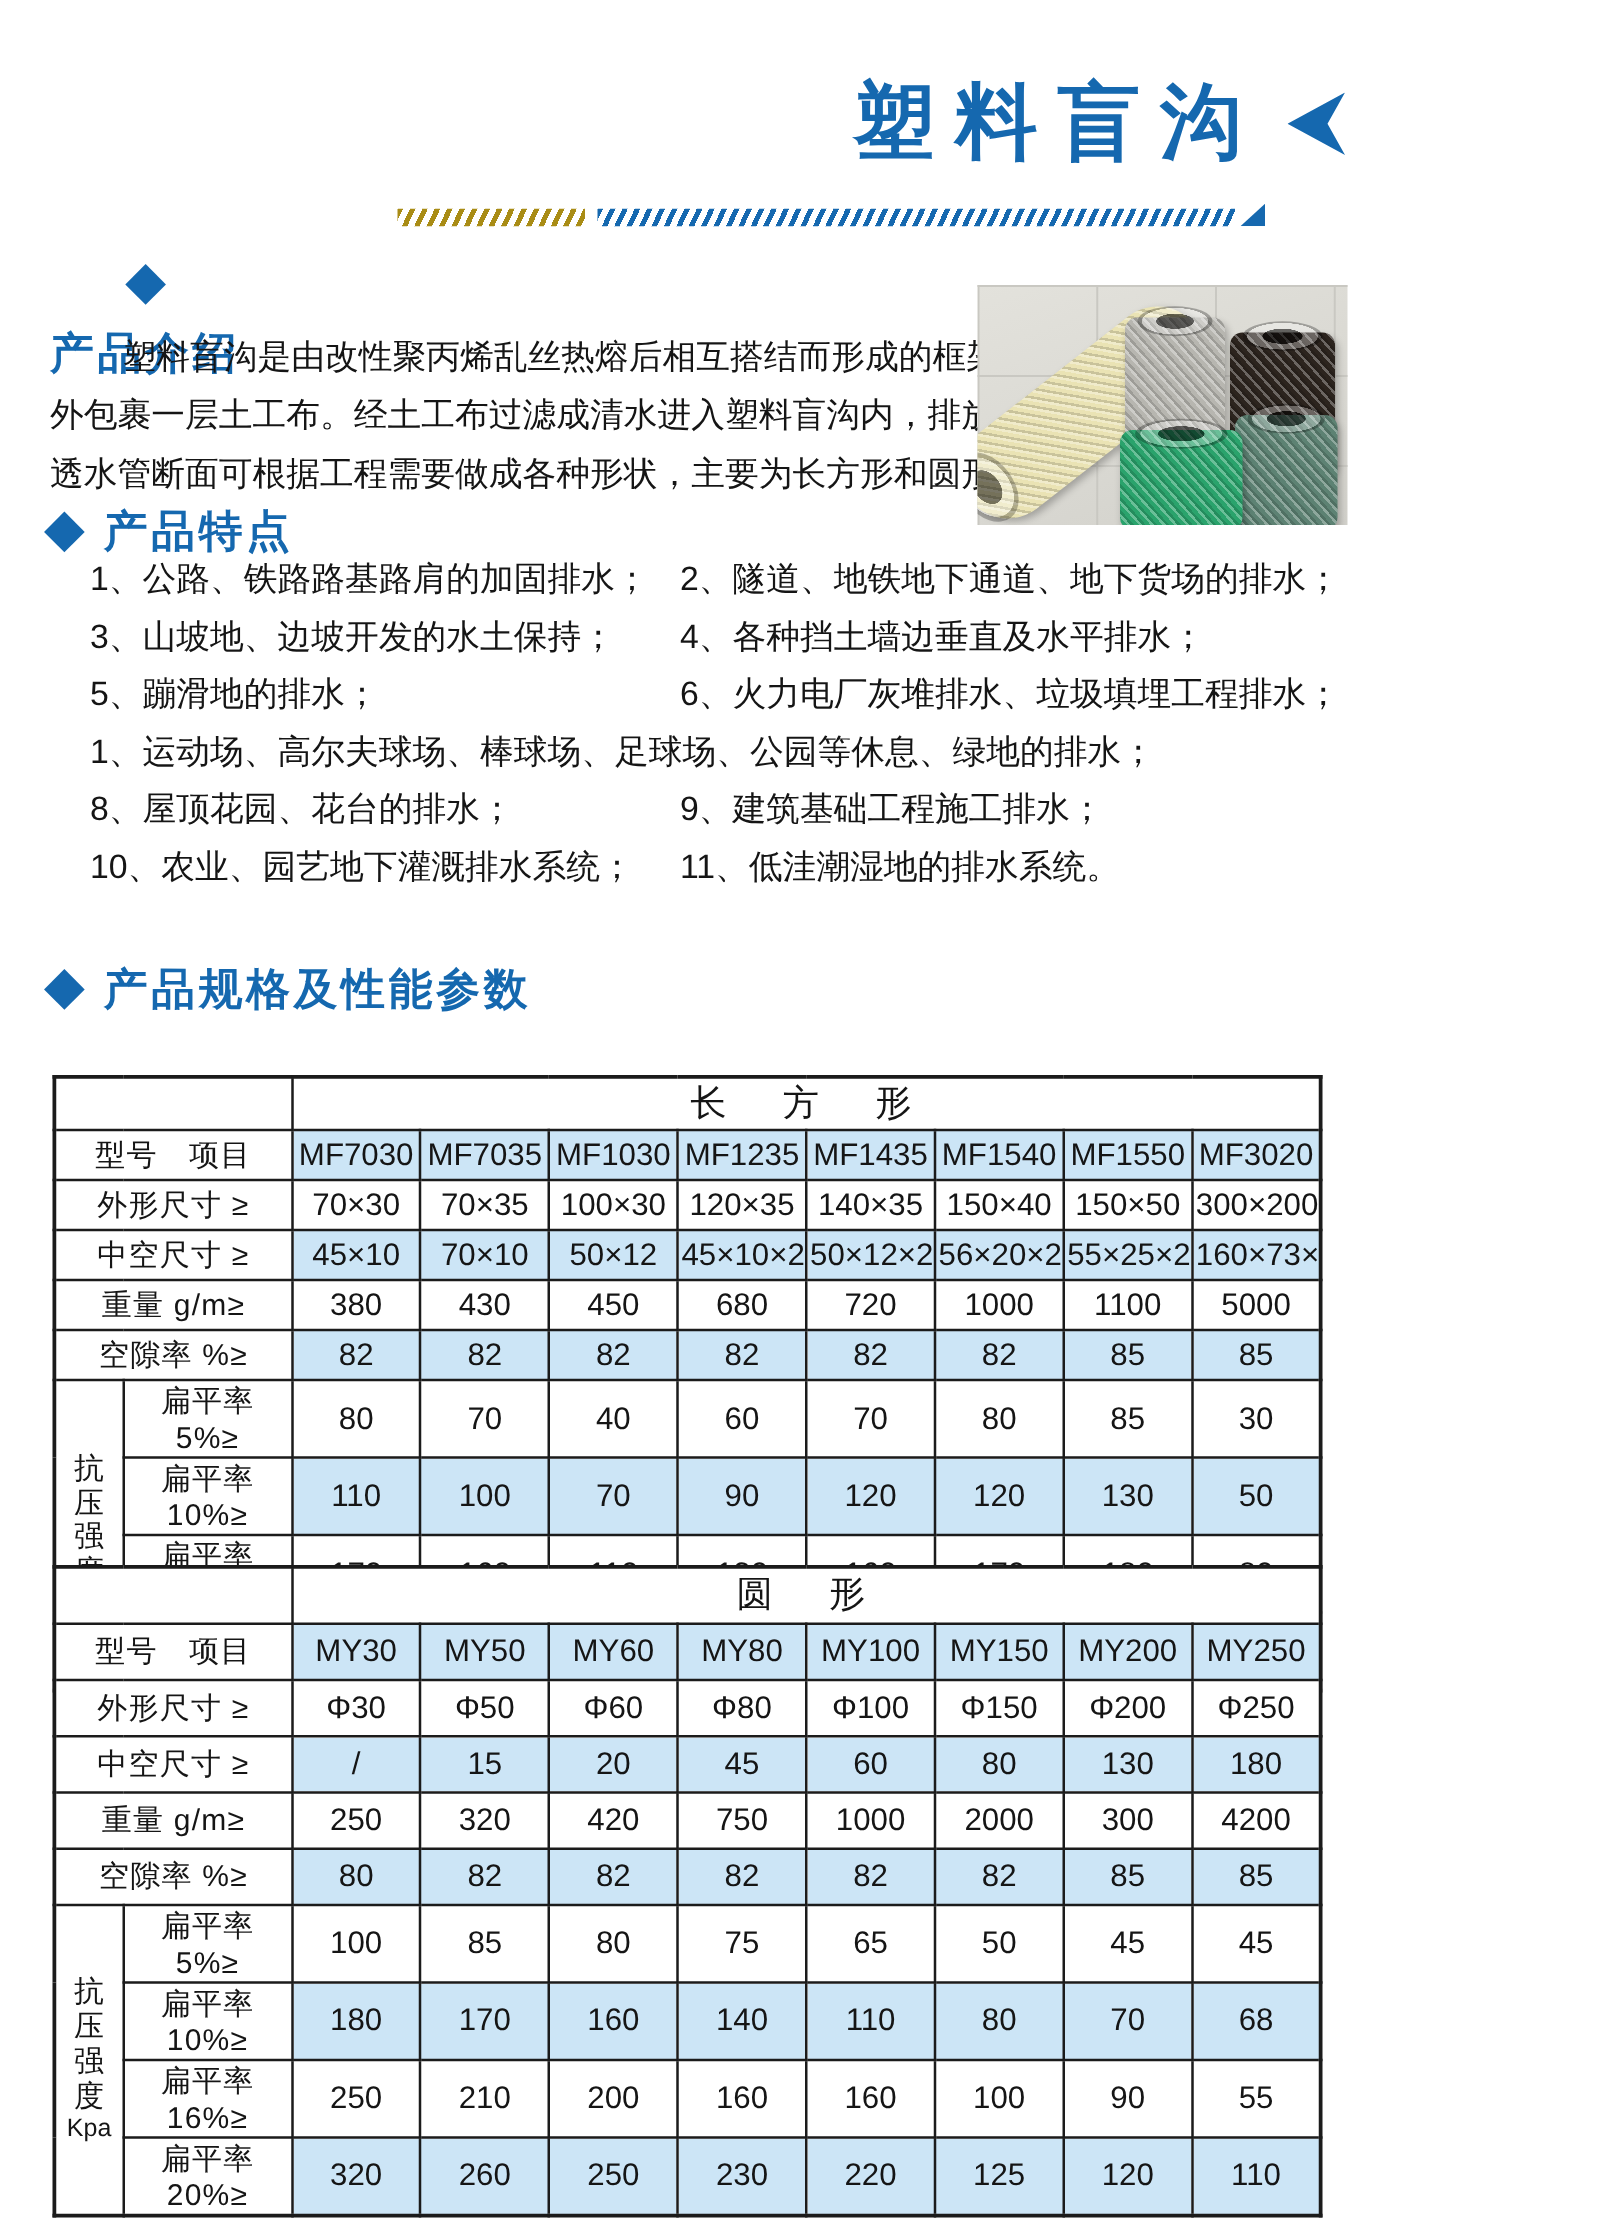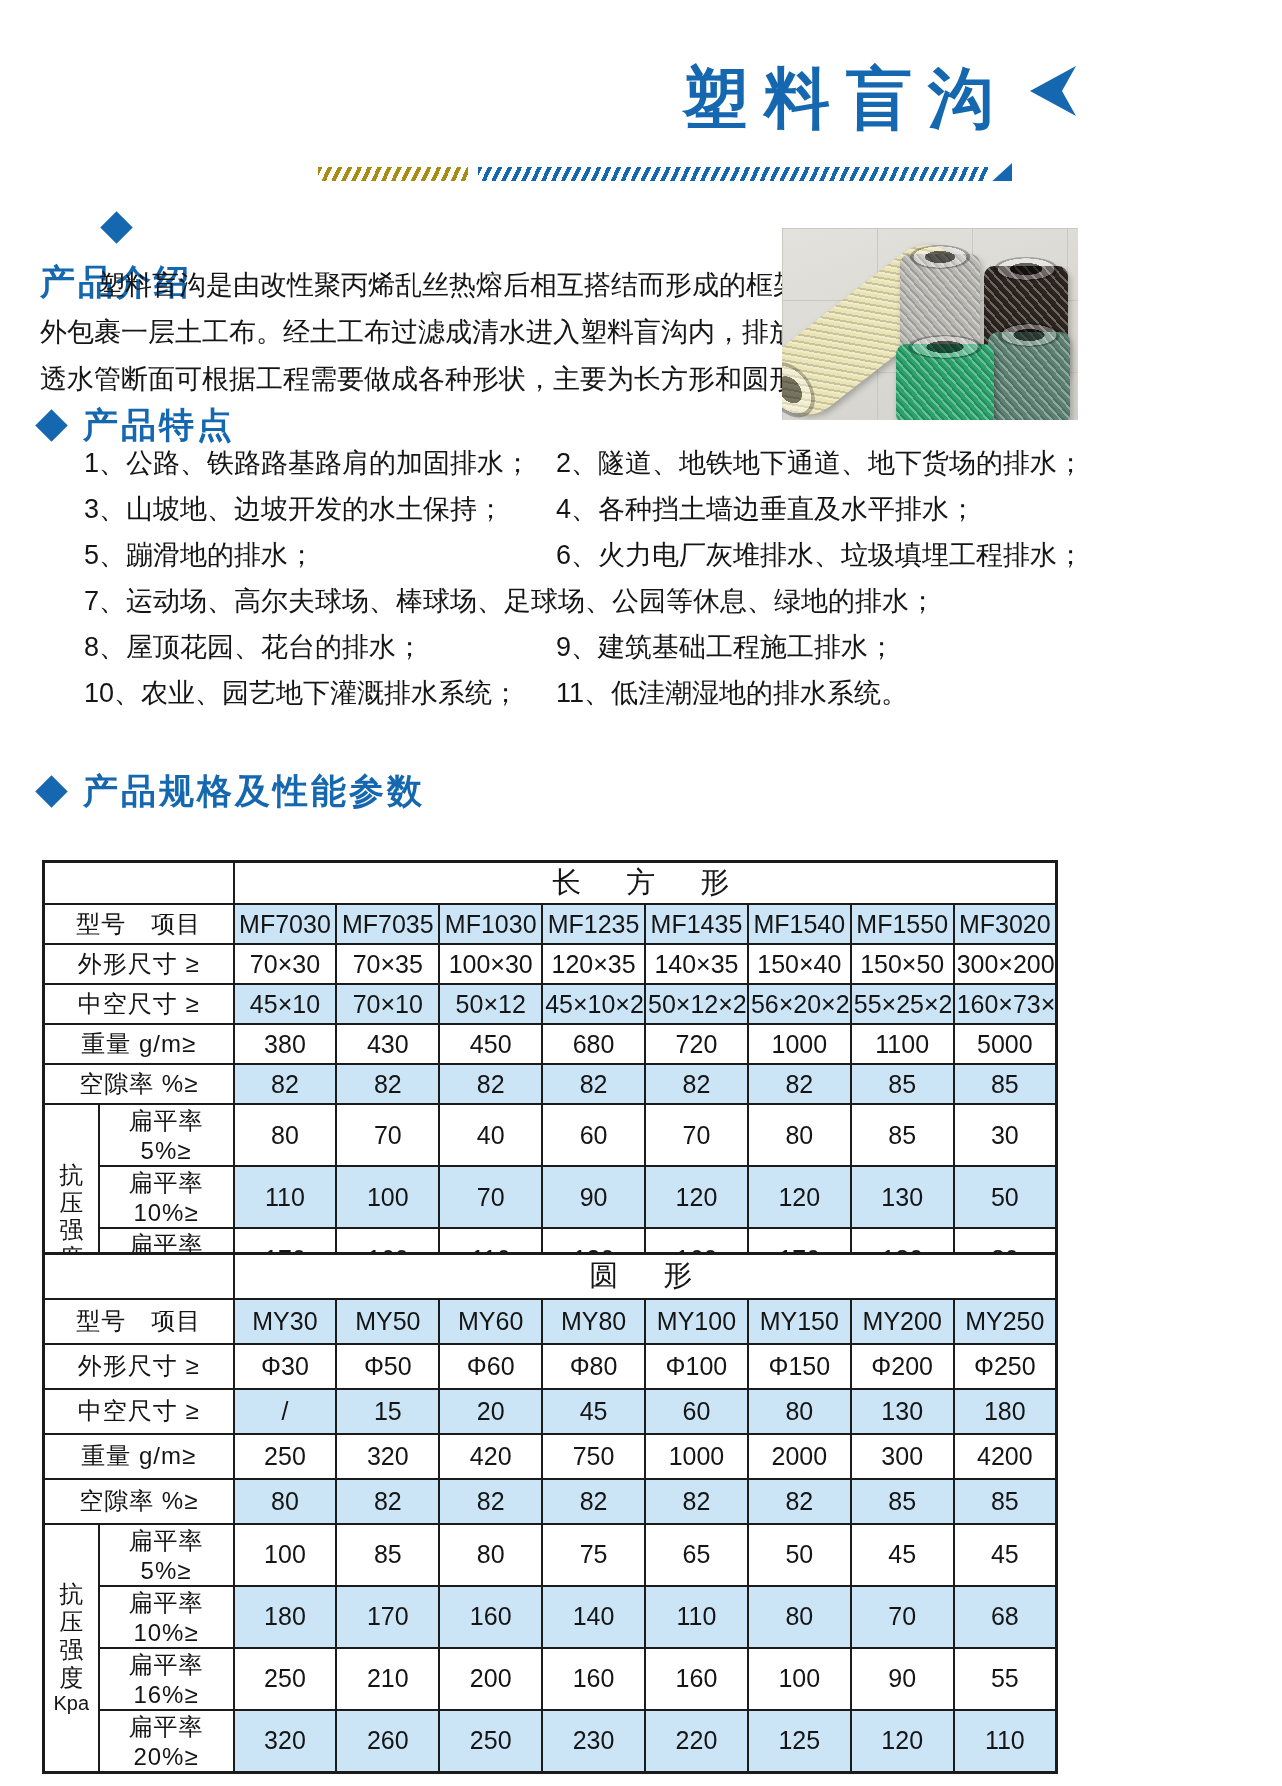--- a/index.html
+++ b/index.html
@@ -9,21 +9,21 @@
     --ink:#151515;
   }
   *{box-sizing:border-box;}
   html,body{margin:0;padding:0;background:#fff;}
   .page{
     position:relative;width:1282px;height:1786px;background:#fff;overflow:hidden;
     font-family:"Liberation Sans","DejaVu Sans",sans-serif;color:var(--ink);
   }
 
   
-  .title-row{position:absolute;top:66px;right:206px;display:flex;gap:20px;}
+  .title-row{position:absolute;top:66px;right:206px;display:flex;align-items:center;gap:20px;}
   .page-title{
     font-family:"Liberation Serif","DejaVu Serif",serif;
     font-size:66px;font-weight:bold;color:var(--blue);letter-spacing:16px;line-height:1;
     white-space:nowrap;
   }
   .title-arrow{display:block;}
 
   
   .stripes{position:absolute;top:167px;left:318px;width:694px;height:14px;display:flex;}
   .stripe-gold{width:150px;height:100%;
@@ -61,21 +61,21 @@
     background:radial-gradient(ellipse at center,rgba(0,0,0,.55) 0 35%,rgba(255,255,255,.30) 36% 62%,rgba(0,0,0,.28) 63% 100%);}
   .roll-beige{left:-30px;top:64px;width:228px;height:76px;transform:rotate(-38deg);border-radius:38px;z-index:1;}
   .roll-beige .hole-end{position:absolute;left:-4px;top:9%;width:42px;height:82%;border-radius:50%;
     background:radial-gradient(ellipse at center,rgba(0,0,0,.5) 0 34%,rgba(255,255,255,.35) 35% 60%,rgba(0,0,0,.25) 61% 100%);}
   .roll-gray{left:118px;top:26px;width:80px;height:122px;z-index:2;}
   .roll-black{left:202px;top:38px;width:84px;height:114px;z-index:2;}
   .roll-green{left:114px;top:116px;width:98px;height:80px;z-index:4;}
   .roll-teal{left:206px;top:104px;width:82px;height:92px;z-index:3;}
 
   
-  .features{position:absolute;left:84px;top:444px;width:990px;display:grid;
+  .features{position:absolute;left:72px;top:444px;width:990px;display:grid;
     grid-template-columns:472px 1fr;row-gap:8px;font-size:27px;line-height:38px;}
   .features>div{white-space:nowrap;}
   .features>div:nth-child(7){grid-column:1 / -1;}
 
   
   .spec-table{position:absolute;left:42px;width:1016px;border-collapse:collapse;table-layout:fixed;
     border:3px solid #1b1b1b;background:#fff;}
   .spec-table td{border:2px solid #1b1b1b;text-align:center;vertical-align:middle;padding:0 2px;
     overflow:hidden;}
   .t1{top:860px;} .t1 td{height:40px;}
@@ -145,21 +145,21 @@
     <span class="diamond"></span>
     <span class="head-text">产品特点</span>
   </div>
   <div class="features">
       <div>1、公路、铁路路基路肩的加固排水；</div>
       <div>2、隧道、地铁地下通道、地下货场的排水；</div>
       <div>3、山坡地、边坡开发的水土保持；</div>
       <div>4、各种挡土墙边垂直及水平排水；</div>
       <div>5、蹦滑地的排水；</div>
       <div>6、火力电厂灰堆排水、垃圾填埋工程排水；</div>
-      <div>7、运动场、高尔夫球场、棒球场、足球场、公园等休息、绿地的排水；</div>
+      <div>1、运动场、高尔夫球场、棒球场、足球场、公园等休息、绿地的排水；</div>
       <div>8、屋顶花园、花台的排水；</div>
       <div>9、建筑基础工程施工排水；</div>
       <div>10、农业、园艺地下灌溉排水系统；</div>
       <div>11、低洼潮湿地的排水系统。</div>
     </div>
 
   <div class="section-head head-specs">
     <span class="diamond"></span>
     <span class="head-text">产品规格及性能参数</span>
   </div>

